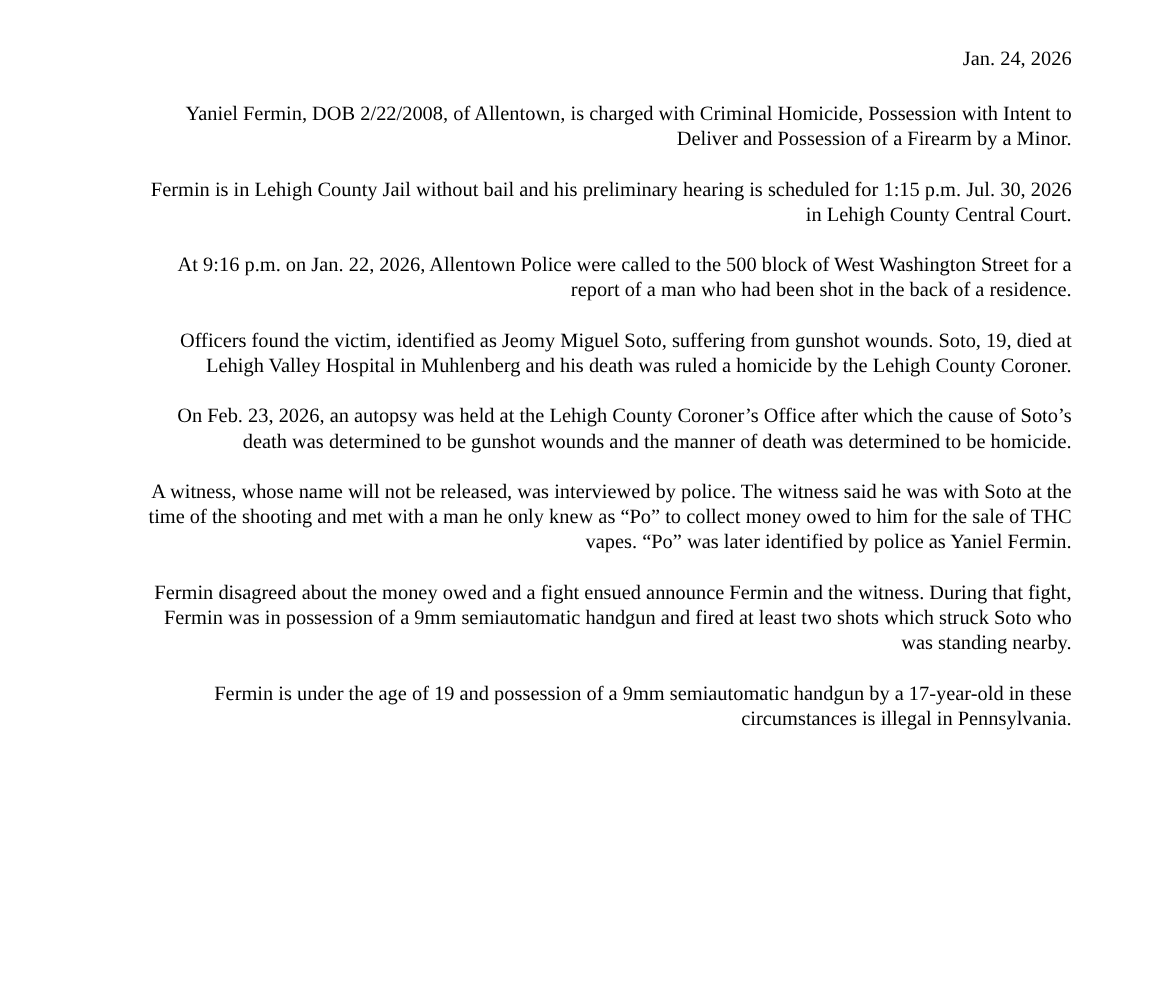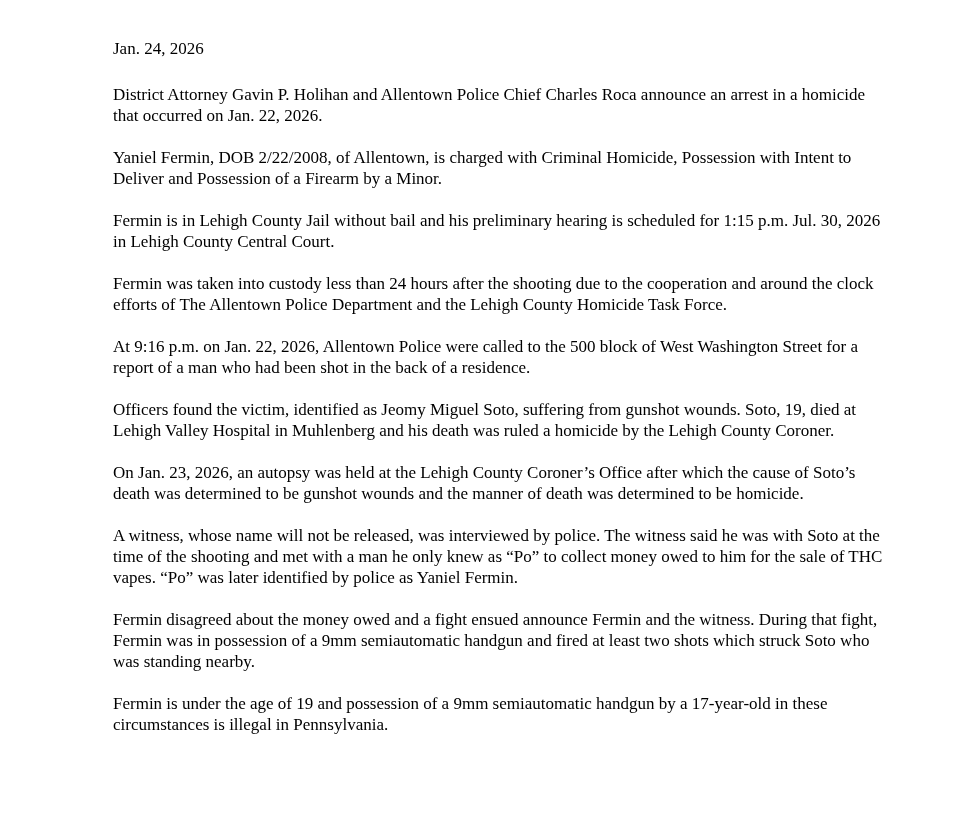--- a/index.html
+++ b/index.html
@@ -24,35 +24,34 @@
     top: 38px;
     width: 780px;
     font-family: "Liberation Serif", "DejaVu Serif", serif;
     font-size: 17px;
     line-height: 21px;
     color: #000000;
     text-align: left;
   }
   .content p {
     margin: 0 0 21px 0;
+    text-align: right;
   }
   .content p.date-line {
     margin-bottom: 25px;
   }
 </style>
 </head>
 <body>
 
 <div class="page">
   <div class="content">
     <p class="date-line">Jan. 24, 2026</p>
-    <p>District Attorney Gavin P. Holihan and Allentown Police Chief Charles Roca announce an arrest in a homicide that occurred on Jan. 22, 2026.</p>
     <p>Yaniel Fermin, DOB 2/22/2008, of Allentown, is charged with Criminal Homicide, Possession with Intent to Deliver and Possession of a Firearm by a Minor.</p>
     <p>Fermin is in Lehigh County Jail without bail and his preliminary hearing is scheduled for 1:15 p.m. Jul. 30, 2026 in Lehigh County Central Court.</p>
-    <p>Fermin was taken into custody less than 24 hours after the shooting due to the cooperation and around the clock efforts of The Allentown Police Department and the Lehigh County Homicide Task Force.</p>
     <p>At 9:16 p.m. on Jan. 22, 2026, Allentown Police were called to the 500 block of West Washington Street for a report of a man who had been shot in the back of a residence.</p>
     <p>Officers found the victim, identified as Jeomy Miguel Soto, suffering from gunshot wounds. Soto, 19, died at Lehigh Valley Hospital in Muhlenberg and his death was ruled a homicide by the Lehigh County Coroner.</p>
-    <p>On Jan. 23, 2026, an autopsy was held at the Lehigh County Coroner’s Office after which the cause of Soto’s death was determined to be gunshot wounds and the manner of death was determined to be homicide.</p>
+    <p>On Feb. 23, 2026, an autopsy was held at the Lehigh County Coroner’s Office after which the cause of Soto’s death was determined to be gunshot wounds and the manner of death was determined to be homicide.</p>
     <p>A witness, whose name will not be released, was interviewed by police. The witness said he was with Soto at the time of the shooting and met with a man he only knew as “Po” to collect money owed to him for the sale of THC vapes. “Po” was later identified by police as Yaniel Fermin.</p>
     <p>Fermin disagreed about the money owed and a fight ensued announce Fermin and the witness. During that fight, Fermin was in possession of a 9mm semiautomatic handgun and fired at least two shots which struck Soto who was standing nearby.</p>
     <p>Fermin is under the age of 19 and possession of a 9mm semiautomatic handgun by a 17-year-old in these circumstances is illegal in Pennsylvania.</p>
   </div>
 </div>
 
 </body></html>

